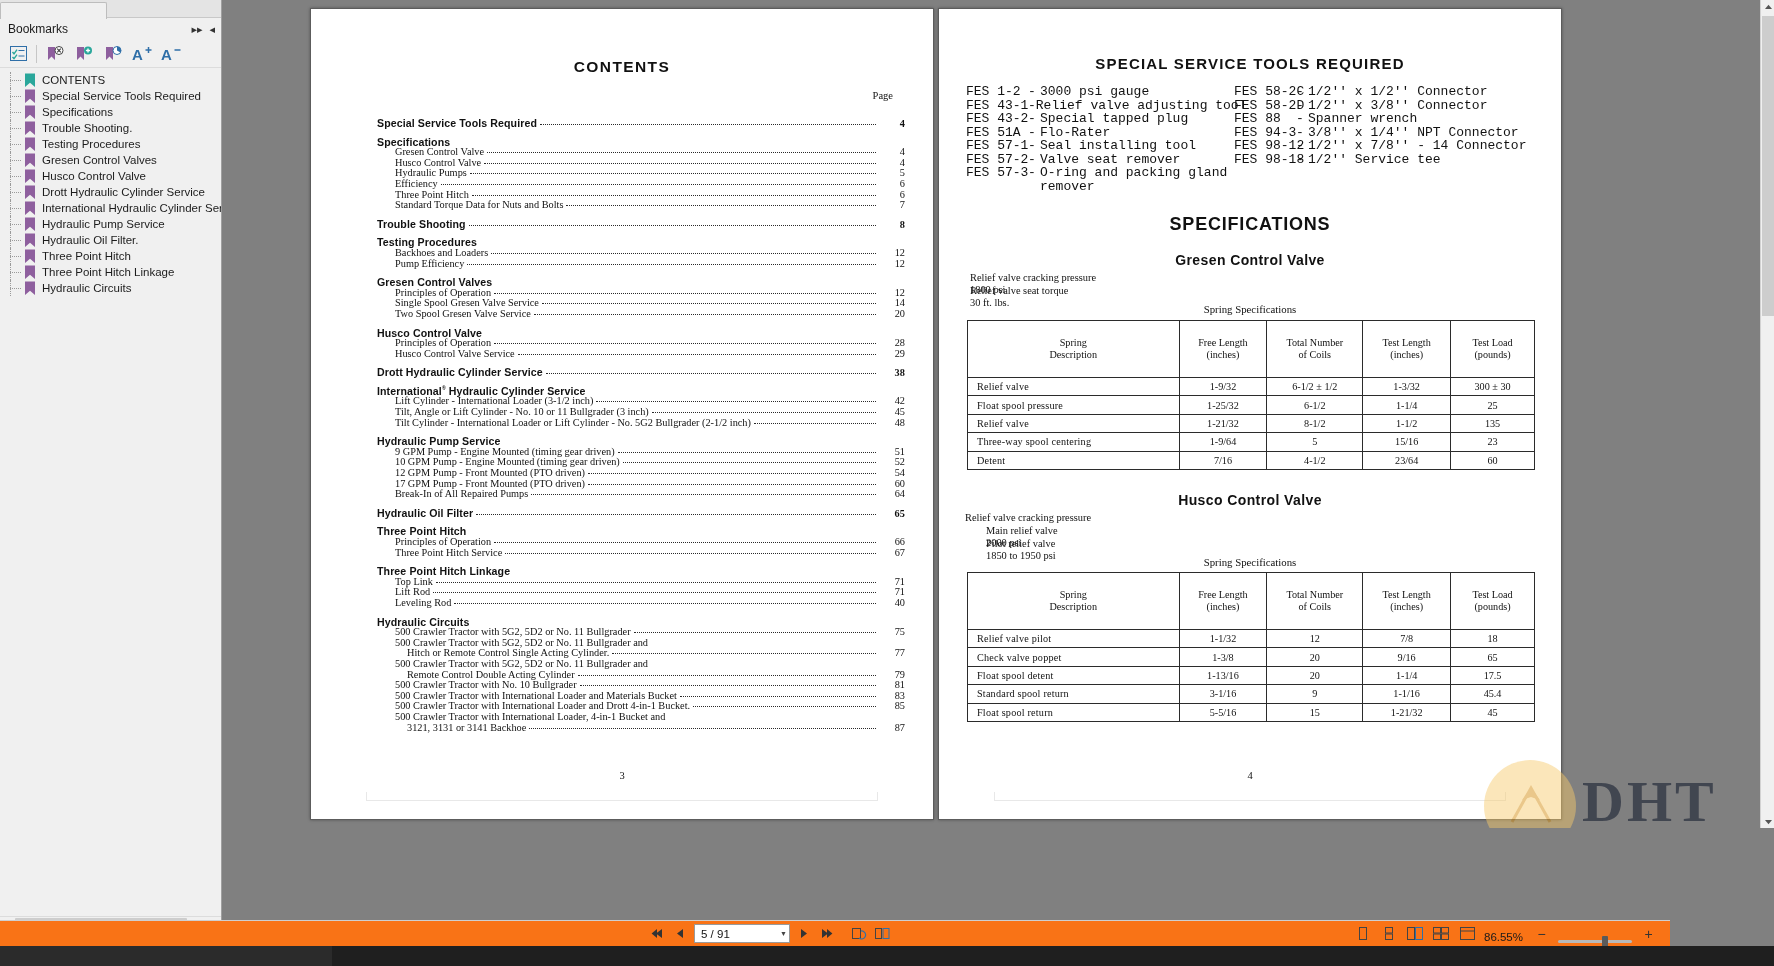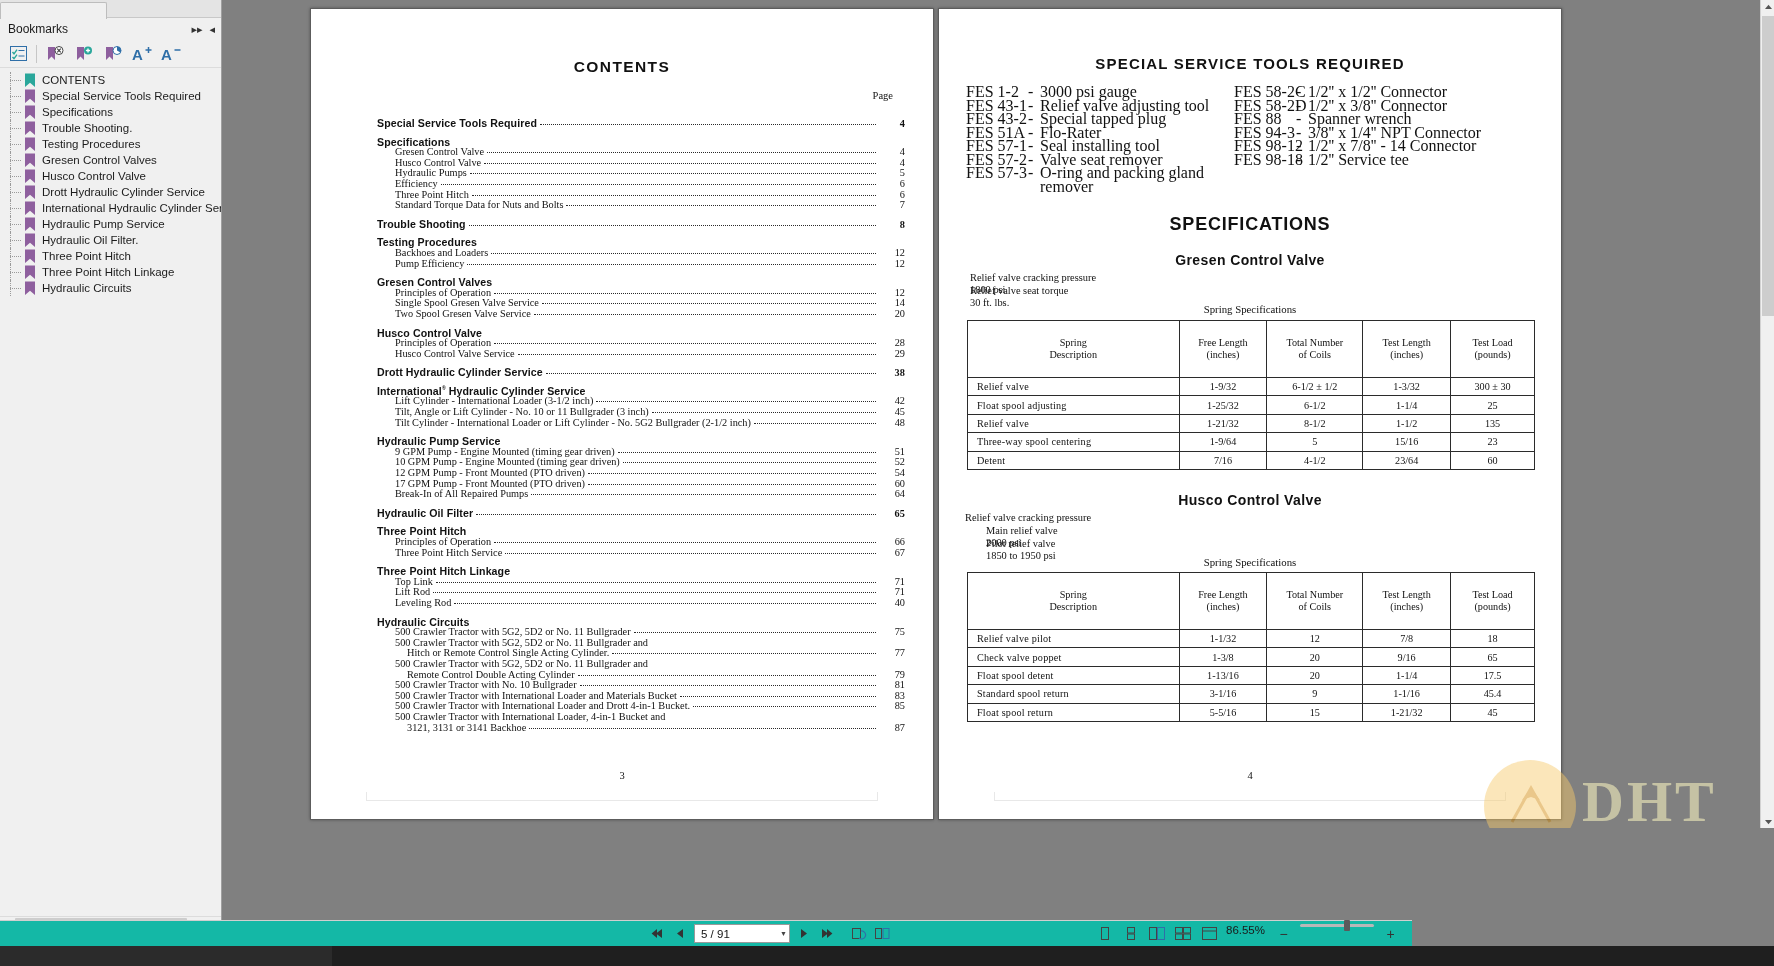--- a/index.html
+++ b/index.html
@@ -124,21 +124,21 @@
 
   
   .rp-title1 {
     position: absolute; left: 0; right: 0; top: 46px; text-align: center;
     font-size: 15px; letter-spacing: 1.2px;
   }
   .tools {
     position: absolute; left: 27px; right: 20px; top: 76px;
     display: flex; gap: 0;
   }
-  .tools-col { font-family: Liberation Serif, serif; font-size: 16px; line-height: 13.5px; }
+  .tools-col { font-family: Liberation Mono, monospace; font-size: 13px; line-height: 13.5px; }
   .tools-col.left { width: 268px; }
   .tools-row { display: flex; white-space: nowrap; }
   .tr-code { width: 62px; }
   .tr-dash { width: 12px; }
   .tr-desc { }
   .tr-cont { padding-left: 74px; }
 
   .rp-title2 {
     position: absolute; left: 0; right: 0; top: 205px; text-align: center;
     font-size: 18px; letter-spacing: .8px;
@@ -172,52 +172,52 @@
     position: absolute; left: 1262px; top: 760px; width: 470px; height: 105px;
     pointer-events: none; opacity: .55;
   }
   .wm-circle {
     position: absolute; left: 0; top: 0; width: 92px; height: 92px; border-radius: 50%;
     background: #f6c96a; opacity: .85;
   }
   .wm-arrow { position: absolute; left: 24px; top: 22px; }
   .wm-text {
     position: absolute; left: 98px; top: 8px; font-size: 58px; font-weight: bold;
-    color: #fef9c3; letter-spacing: 3px; font-family: "Liberation Serif", serif;
+    color: #0f172a; letter-spacing: 3px; font-family: "Liberation Serif", serif;
   }
 
   
   .vscroll {
     position: absolute; right: 0; top: 0; width: 14px; height: 828px; background: #f0f0f0;
     border-left: 1px solid #d2d2d2;
   }
   .vs-arrow { width: 14px; height: 14px; display:flex; align-items:center; justify-content:center; }
   .vs-thumb { position: absolute; left: 1px; top: 16px; width: 12px; height: 300px; background: #cdcdcd; }
 
   
   .bottombar {
-    position: absolute; left: 0; bottom: 20px; width: 1412px; height: 26px;
-    background: #14b8a6; border-top: 1px solid #cfcfcf;
+    position: absolute; left: 0; bottom: 20px; width: 1670px; height: 26px;
+    background: #f97316; border-top: 1px solid #cfcfcf;
     display: flex; align-items: center;
   }
   .bb-center {
     position: absolute; left: 648px; display: flex; align-items: center; gap: 4px;
   }
   .bb-btn {
     width: 19px; height: 19px; display: flex; align-items: center; justify-content: center;
     cursor: default;
   }
   .pagebox {
     width: 96px; height: 19px; border: 1px solid #9a9a9a; background: #fff;
     display: flex; align-items: center; justify-content: space-between;
     font-size: 11.5px; padding: 0 2px 0 6px; color: #111;
   }
   .pagebox .caret { font-size: 7px; color: #444; }
   .bb-right {
-    position: absolute; right: 12px; display: flex; align-items: flex-start; gap: 7px;
+    position: absolute; right: 12px; display: flex; align-items: flex-end; gap: 7px;
   }
   .zoom-label { font-size: 11.5px; color: #1a1a1a; margin-right: 2px; }
   .zslider { width: 74px; height: 3px; background: #b8b8b8; position: relative; border-radius: 2px; }
   .zslider .knob { position: absolute; left: 44px; top: -4px; width: 6px; height: 11px; background: #5a5a5a; border-radius: 1px; }
   .statusbar {
     position: absolute; left: 0; bottom: 0; width: 1774px; height: 20px; background: #2b2b2b;
   }
   .sb-strip { position:absolute; left: 332px; top: 0; width: 1442px; height: 20px; background:#1f1f1f; }
 </style>
 </head>
@@ -782,21 +782,21 @@
           </thead>
           <tbody id="gresen-body">
               <tr>
                 <td class="desc">Relief valve</td>
                 <td>1-9/32</td>
                 <td>6-1/2 ± 1/2</td>
                 <td>1-3/32</td>
                 <td>300 ± 30</td>
               </tr>
               <tr>
-                <td class="desc">Float spool adjusting</td>
+                <td class="desc">Float spool pressure</td>
                 <td>1-25/32</td>
                 <td>6-1/2</td>
                 <td>1-1/4</td>
                 <td>25</td>
               </tr>
               <tr>
                 <td class="desc">Relief valve</td>
                 <td>1-21/32</td>
                 <td>8-1/2</td>
                 <td>1-1/2</td>

